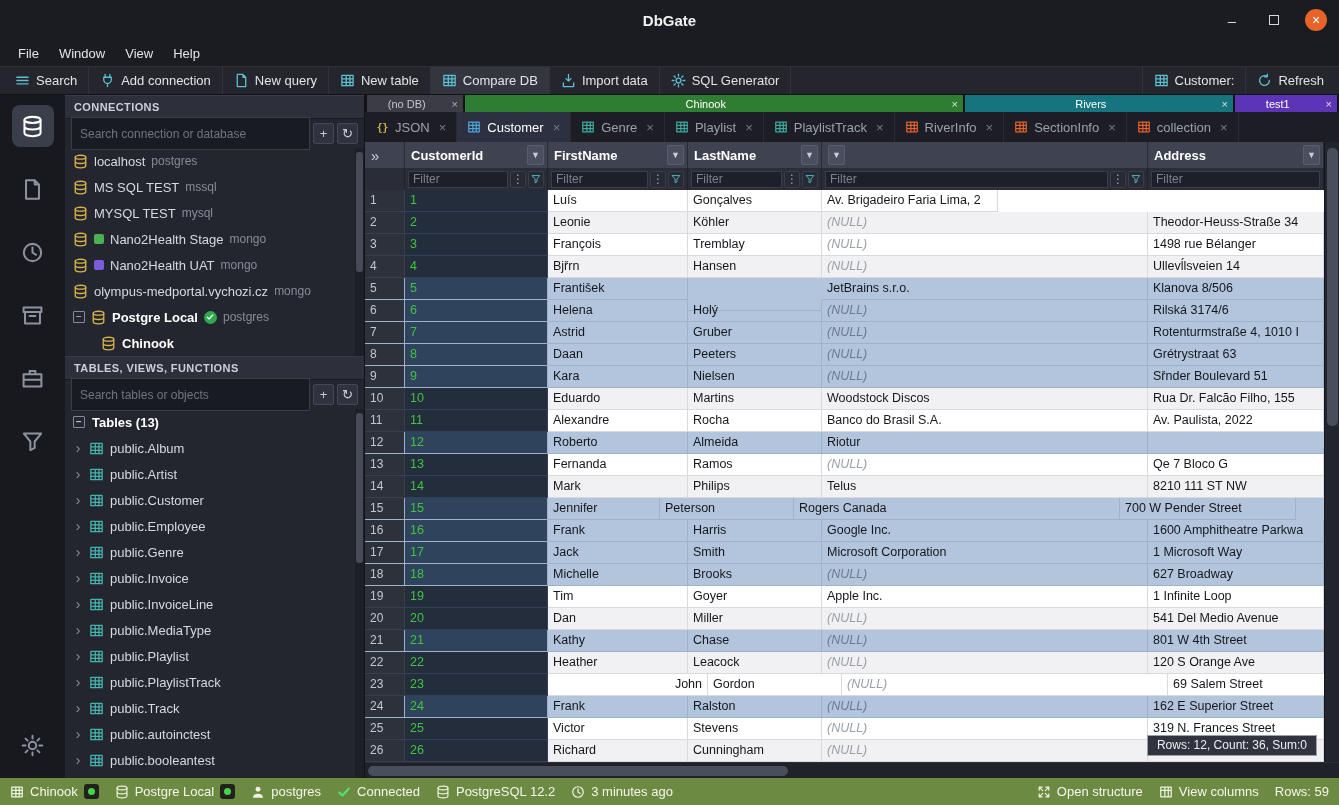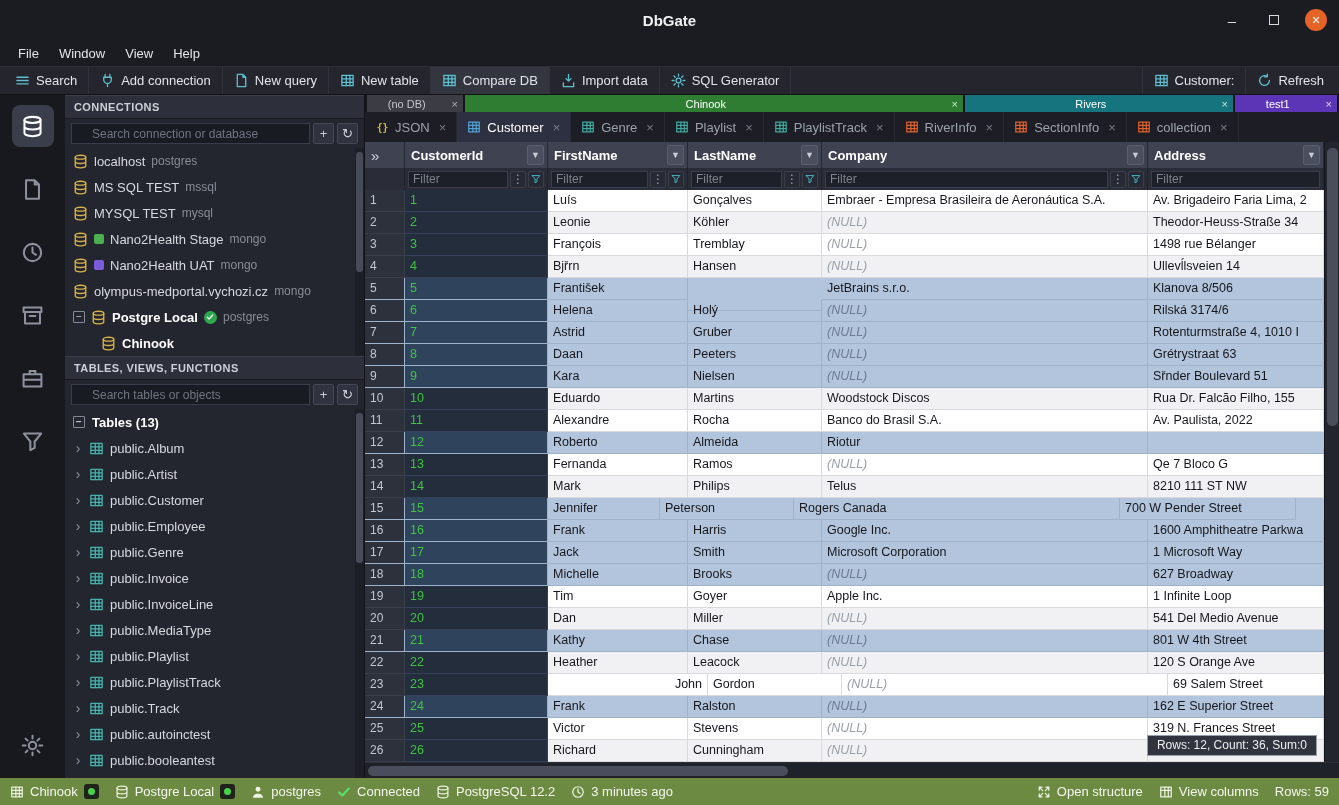--- a/index.html
+++ b/index.html
@@ -36,21 +36,21 @@
   .rail{width:65px;background:#18181f;display:flex;flex-direction:column;align-items:center;padding-top:10px;gap:21px;}
   .rail-item{width:42px;height:42px;display:flex;align-items:center;justify-content:center;color:#8d939e;border-radius:8px;}
   .rail-item.active{background:#3a3e4a;color:#ffffff;}
   .rail-item .icon{width:23px;height:23px;}
   .rail-bottom{margin-top:auto;margin-bottom:12px;}
 
   
   .panel{width:300px;background:#24262f;border-right:1px solid #121218;display:flex;flex-direction:column;overflow:hidden;}
   .panel-header{height:24px;flex:none;background:#2d2f3a;border-top:1px solid #3a3c48;border-bottom:1px solid #191a21;color:#ccd0d8;font-size:11px;font-weight:bold;letter-spacing:.4px;display:flex;align-items:center;padding:0 9px;}
   .search-row{height:29px;flex:none;display:flex;align-items:center;gap:3px;padding:0 6px;}
-  .search-input{flex:1;min-width:0;height:21px;background:#191b22;border:1px solid #3a3d49;color:#737373;font-size:12px;padding:0 20px;}
+  .search-input{flex:1;min-width:0;height:33px;background:#191b22;border:1px solid #3a3d49;color:#737373;font-size:12px;padding:0 8px;}
   .search-input::placeholder{color:#6f7580;}
   .mini-btn{width:21px;height:21px;background:#30333f;border:1px solid #444756;color:#c9cdd5;display:flex;align-items:center;justify-content:center;font-size:13px;border-radius:2px;}
   .conn-list{height:208px;flex:none;position:relative;overflow:hidden;}
   .conn-item{height:26px;display:flex;align-items:center;gap:6px;padding-left:8px;white-space:nowrap;overflow:hidden;}
   .conn-item .name{color:#d6d9de;}
   .conn-item.bold .name{font-weight:bold;color:#fff;}
   .conn-item .type{color:#868c97;font-size:12px;}
   .conn-item.child{padding-left:36px;}
   .db-ic{color:#d9b34a;}
   .tag{width:10px;height:10px;border-radius:2px;flex:none;}
@@ -617,21 +617,20 @@
               </div>
               <div class="gh-cell" style="width: 140px;">
                 <span class="gh-label">FirstName</span>
                 <span class="gh-dd">▼</span>
               </div>
               <div class="gh-cell" style="width: 134px;">
                 <span class="gh-label">LastName</span>
                 <span class="gh-dd">▼</span>
               </div>
               <div class="gh-cell" style="width: 326px;">
-                <span class="gh-label">Company</span>
                 <span class="gh-dd">▼</span>
               </div>
               <div class="gh-cell" style="width: 176px;">
                 <span class="gh-label">Address</span>
                 <span class="gh-dd">▼</span>
               </div>
             </div>
           <div class="grid-filter">
               <div class="gf-cell" style="width: 40px;"></div>
               <div class="gf-cell" style="width: 143px;">
@@ -681,21 +680,20 @@
               <div class="gf-cell" style="width: 176px;">
                 <input class="gf-input" placeholder="Filter" style="">
               </div>
             </div>
           <div class="grid-body">
               <div class="g-row">
                 <div class="g-cell num" style="width: 40px;">1</div>
                 <div class="g-cell id" style="width: 143px;">1</div>
                 <div class="g-cell" style="width: 140px;">Luís</div>
                 <div class="g-cell" style="width: 134px;">Gonçalves</div>
-                <div class="g-cell" style="width: 326px;">Embraer - Empresa Brasileira de Aeronáutica S.A.</div>
                 <div class="g-cell" style="width: 176px;">Av. Brigadeiro Faria Lima, 2</div>
               </div>
               <div class="g-row alt">
                 <div class="g-cell num" style="width: 40px;">2</div>
                 <div class="g-cell id" style="width: 143px;">2</div>
                 <div class="g-cell" style="width: 140px;">Leonie</div>
                 <div class="g-cell" style="width: 134px;">Köhler</div>
                 <div class="g-cell null" style="width: 326px;">(NULL)</div>
                 <div class="g-cell" style="width: 176px;">Theodor-Heuss-Straße 34</div>
               </div>

